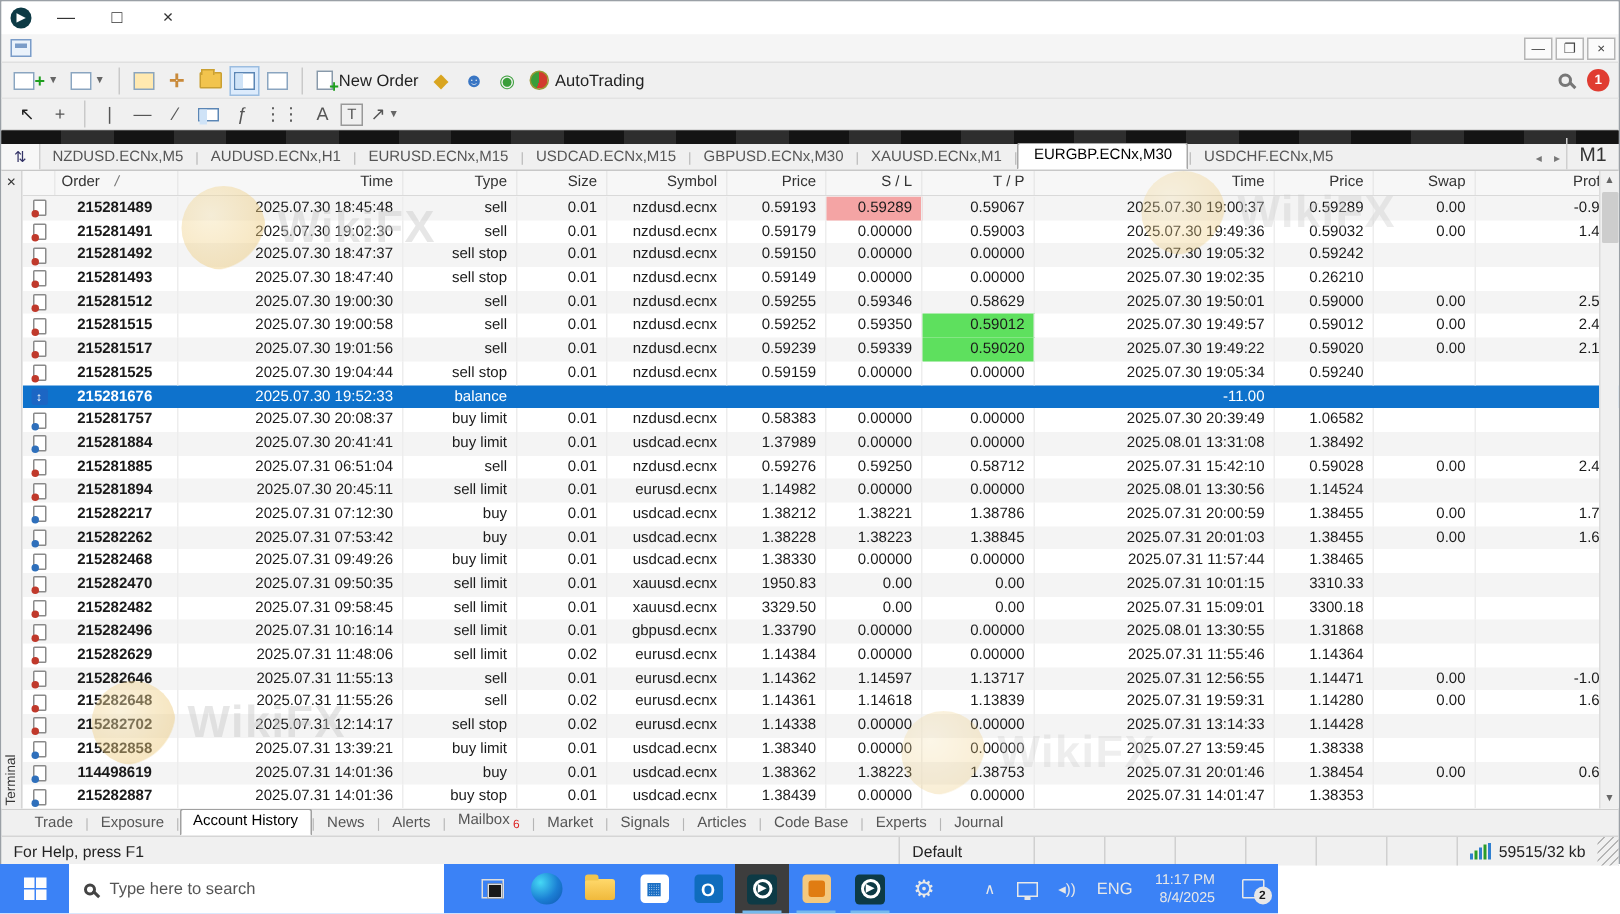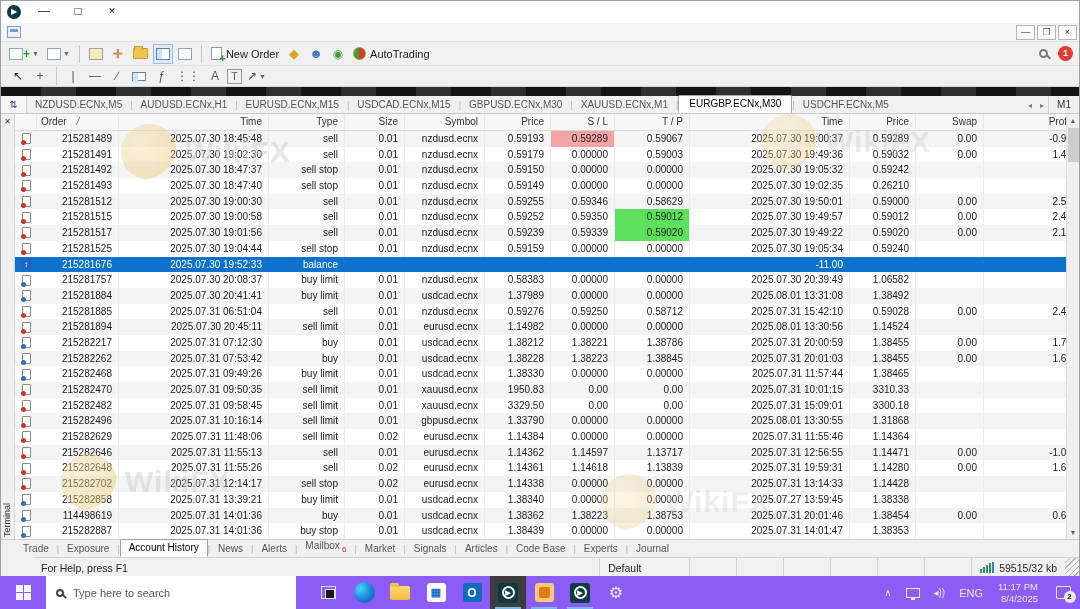--- a/index.html
+++ b/index.html
@@ -59,42 +59,42 @@
   
   .tabrow{height:18px;background:#f0f0f0;display:flex;align-items:flex-end;border-bottom:1px solid #c8c8c8;}
   .tab-corner{width:26px;height:17px;border-right:1px solid #cfcfcf;display:flex;align-items:center;justify-content:center;
     font-size:10px;color:#336;background:#f7f7f7;}
   .ctab{font-size:10px;color:#555;padding:2px 8px 3px;white-space:nowrap;}
   .ctab.active{background:#fff;border:1px solid #a8a8a8;border-bottom:1px solid #fff;color:#000;
     border-radius:2px 2px 0 0;padding:2px 10px 3px;}
   .tabsep{color:#b5b5b5;font-size:9px;padding-bottom:3px;}
   .tabrow .spacer{flex:1;}
   .tabnav{font-size:8px;color:#777;padding:0 4px 3px;}
-  .period-box{font-size:10px;color:#333;border-left:1px solid #cfcfcf;padding:3px 8px 3px 8px;}
+  .period-box{font-size:13px;color:#333;border-left:1px solid #cfcfcf;padding:3px 8px 3px 8px;}
 
   
   .terminal{position:relative;height:425px;background:#fff;display:flex;}
   .rail{width:14px;background:#f0f0f0;border-right:1px solid #d5d5d5;position:relative;}
   .rail .close-x{display:block;font-size:8px;color:#333;text-align:center;padding-top:3px;}
   .rail .vlabel{position:absolute;bottom:2px;left:1px;writing-mode:vertical-rl;transform:rotate(180deg);
     font-size:9px;color:#333;}
   .tablewrap{flex:1;display:flex;flex-direction:column;overflow:hidden;}
   .gridrow{display:grid;grid-template-columns:22px 82px 150px 76px 60px 80px 66px 64px 75px 160px 66px 68px 1fr;}
   .thead{height:17px;background:#f7f7f7;border-bottom:1px solid #d9d9d9;font-size:10px;color:#333;}
   .hcell{line-height:16px;text-align:right;padding-right:6px;border-right:1px solid #e9e9e9;white-space:nowrap;overflow:hidden;}
   .hcell.left{text-align:left;padding-left:4px;}
   .sort{color:#777;font-style:italic;margin-left:10px;}
   .tbody{height:408px;overflow:hidden;background:#fff;}
   .trow{height:15.7px;font-size:10px;color:#1a1a1a;}
   .trow.alt{background:#f4f4f4;}
   .trow.sel{background:#0e72cc;color:#fff;}
   .cell{line-height:15.7px;text-align:right;padding-right:6px;border-right:1px solid #ededed;
     white-space:nowrap;overflow:hidden;}
   .trow.sel .cell{border-right-color:transparent;}
-  .cell.left{text-align:right;padding-left:4px;}
+  .cell.left{text-align:center;padding-left:4px;font-weight:bold;}
   .cell.red{background:#f4a4a4;}
   .cell.green{background:#5ee05e;}
   .c-comment{grid-column:10/13;}
   .c-icon{display:flex;align-items:center;justify-content:center;border-right:none;padding:0;}
   .doc{width:9px;height:11px;background:#fff;border:1px solid #8a8a8a;position:relative;border-radius:1px;}
   .doc::after{content:"";position:absolute;left:-2px;bottom:-2px;width:5px;height:5px;border-radius:50%;}
   .doc.sell::after{background:#c0392b;}
   .doc.buy::after{background:#2e6fbb;}
   .bal{width:11px;height:11px;background:#1c66c4;border-radius:2px;color:#fff;font-size:8px;line-height:11px;text-align:center;}
   .vscroll{position:absolute;right:0;top:0;bottom:0;width:13px;background:#f0f0f0;border-left:1px solid #dcdcdc;}
@@ -110,35 +110,35 @@
   .wm .wmtext{font-size:30px;font-weight:bold;color:#c9c9c9;letter-spacing:1px;}
 
   
   .bottomtabs{height:18px;background:#f0f0f0;border-top:1px solid #cfcfcf;display:flex;align-items:flex-end;padding-left:14px;}
   .btab{font-size:10px;color:#555;padding:2px 8px 3px;white-space:nowrap;}
   .btab.active{background:#fff;border:1px solid #a0a0a0;border-bottom:1px solid #fff;color:#000;border-radius:2px 2px 0 0;}
   .btab .badge{color:#d22;font-size:8px;vertical-align:sub;}
   .btabsep{color:#b5b5b5;font-size:9px;padding-bottom:3px;}
 
   
-  .statusbar{height:20px;background:#f0f0f0;border-top:1px solid #d5d5d5;display:flex;align-items:stretch;font-size:10.5px;color:#222;margin-left:32px;}
+  .statusbar{height:20px;background:#f0f0f0;border-top:1px solid #d5d5d5;display:flex;align-items:stretch;font-size:10.5px;color:#222;}
   .scell{border-left:1px solid #d0d0d0;display:flex;align-items:center;padding:0 8px;white-space:nowrap;}
   .scell.first{border-left:none;flex:1;}
   .scell.empty{width:47px;padding:0;}
   .bars{display:flex;align-items:flex-end;height:11px;margin-right:4px;}
   .bars i{display:block;width:2px;margin-right:1px;background:#2a9d2a;}
   .bars i:nth-child(1){height:4px;background:#2f7fd0;}
   .bars i:nth-child(2){height:6px;}
   .bars i:nth-child(3){height:8px;background:#2f7fd0;}
   .bars i:nth-child(4){height:10px;}
   .bars i:nth-child(5){height:11px;background:#2f7fd0;}
   .grip{width:14px;background:repeating-linear-gradient(135deg,transparent 0 3px,#b5b5b5 3px 4px);}
 
   
-  .taskbar{position:relative;width:1080px;height:33px;background:#8b5cf6;display:flex;align-items:center;}
+  .taskbar{position:relative;width:852px;height:33px;background:#3b82f6;display:flex;align-items:center;}
   .startbtn{width:46px;height:33px;display:flex;align-items:center;justify-content:center;}
   .winlogo{display:grid;grid-template-columns:7px 7px;grid-template-rows:7px 7px;gap:1px;}
   .winlogo i{background:#fdfdfd;display:block;}
   .searchbox{width:250px;height:33px;background:#fff;display:flex;align-items:center;padding-left:10px;}
   .mag{width:8px;height:8px;border:2px solid #444;border-radius:50%;position:relative;margin-right:9px;flex:0 0 auto;}
   .mag::after{content:"";position:absolute;width:6px;height:2px;background:#444;transform:rotate(45deg);right:-5px;bottom:-2px;}
   .searchtext{font-size:11px;color:#555;}
   .task-icons{display:flex;align-items:center;margin-left:14px;height:33px;}
   .task-icon{width:36px;height:33px;display:flex;align-items:center;justify-content:center;position:relative;}
   .task-icon.active{background:#3d3d3d;}

